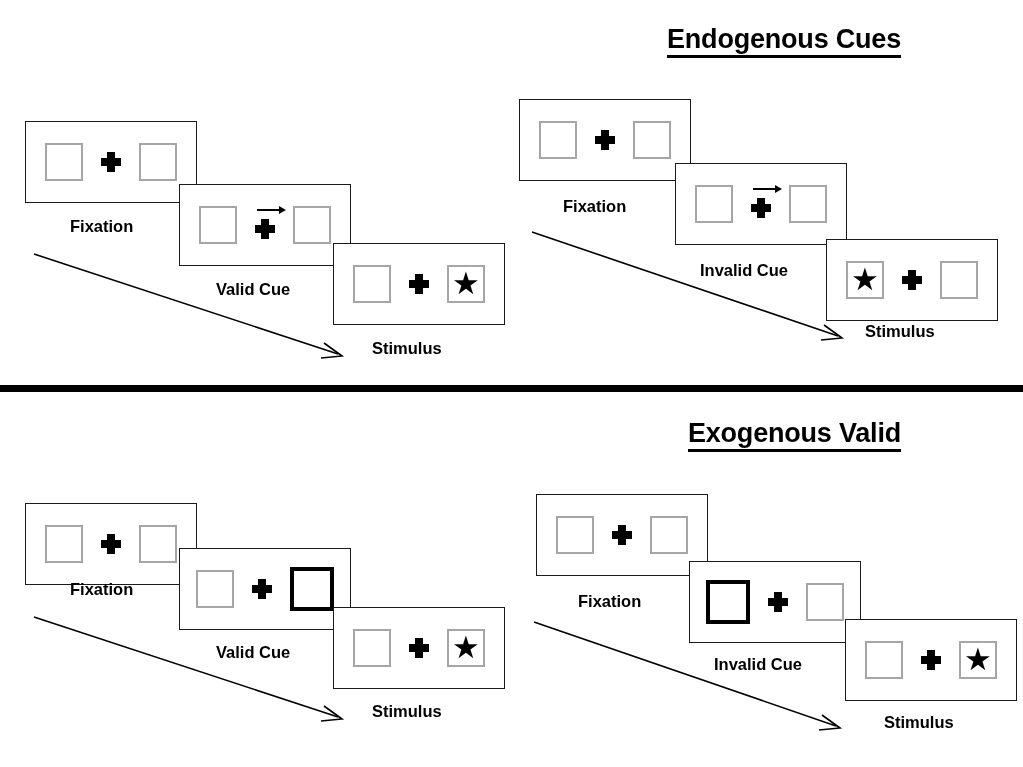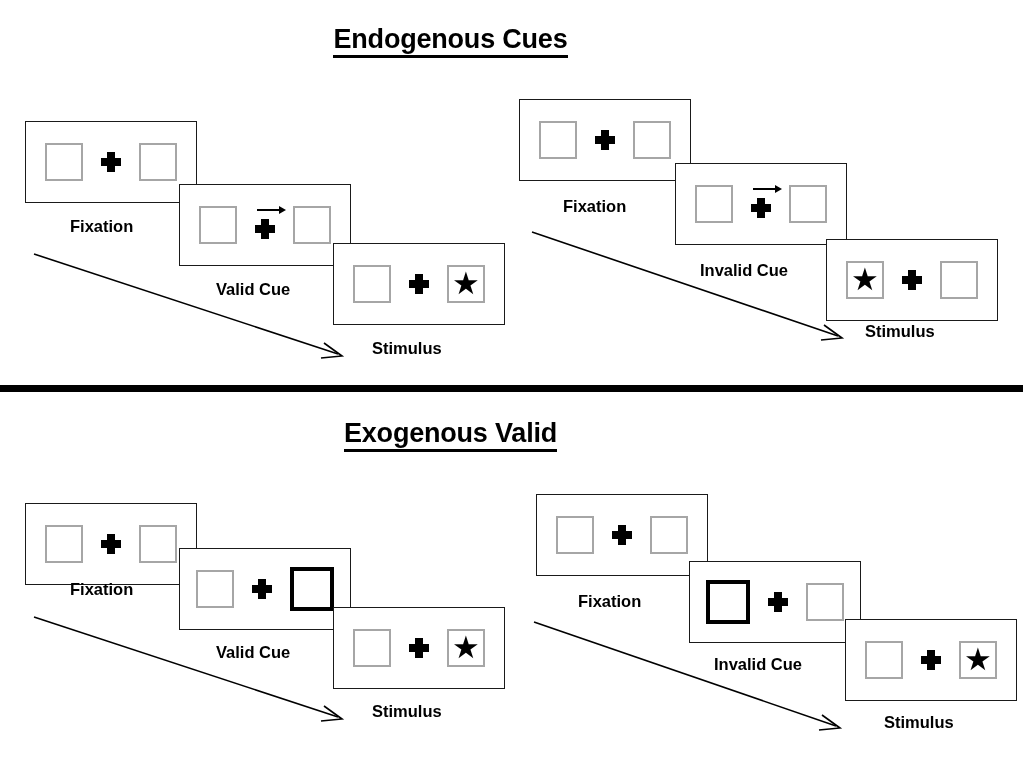--- a/index.html
+++ b/index.html
@@ -13,21 +13,21 @@
     position: relative;
     font-family: "Liberation Sans", sans-serif;
     overflow: hidden;
   }
 
   
   .section-title {
     position: absolute;
     left: 0;
     width: 901px;
-    text-align: center;
+    text-align: right;
     font-size: 27px;
     font-weight: bold;
     color: #000000;
     letter-spacing: -0.2px;
   }
   .section-title span {
     border-bottom: 3px solid #000000;
     padding-bottom: 1px;
   }
 

